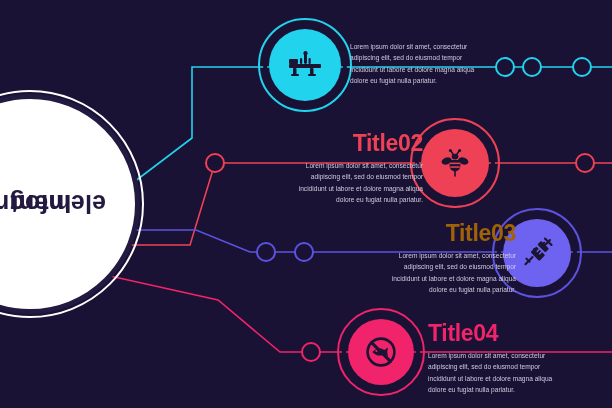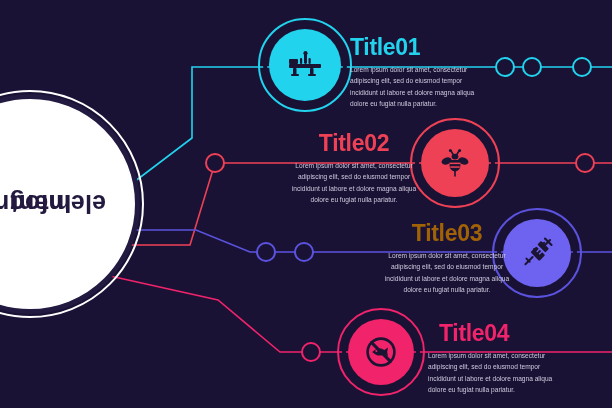--- a/index.html
+++ b/index.html
@@ -22,21 +22,21 @@
   .node{position:absolute;border-radius:50%;z-index:6;box-sizing:border-box;
         display:flex;align-items:center;justify-content:center;}
   .node .disc{position:absolute;border-radius:50%;display:flex;align-items:center;justify-content:center;}
   .node .outring{position:absolute;border-radius:50%;box-sizing:border-box;}
   .node svg{display:block;}
 
   .block{position:absolute;z-index:7;}
   .block h3{margin:0;font-size:23px;font-weight:bold;letter-spacing:-.3px;line-height:1;}
   .block p{margin:5px 0 0 0;font-size:6.6px;line-height:1.72;color:#cfcade;width:138px;}
   .block.right h3, .block.right p{text-align:left;}
-  .block.lefty{text-align:center;}
+  .block.lefty{text-align:right;}
 
   .dot{position:absolute;border-radius:50%;box-sizing:border-box;background:#191234;z-index:5;}
 </style>
 </head>
 <body>
 
 <div id="stage">
 
   <svg id="lines" viewBox="0 0 612 408">
 
@@ -75,21 +75,20 @@
         </g>
       </svg>
     </div>
   </div>
 
   <span class="dot" style="left:495px;top:57px;width:20px;height:20px;border:2px solid #22d3ee;"></span>
   <span class="dot" style="left:522px;top:57px;width:20px;height:20px;border:2px solid #22d3ee;"></span>
   <span class="dot" style="left:572px;top:57px;width:20px;height:20px;border:2px solid #22d3ee;"></span>
 
   <div class="block right" style="left:350px;top:36px;">
-    <h3 style="color:#22d3ee;">Title01</h3>
     <p>Lorem ipsum dolor sit amet, consectetur adipiscing elit, sed do eiusmod tempor incididunt ut labore et dolore magna aliqua dolore eu fugiat nulla pariatur.</p>
   </div>
 
   <span class="dot" style="left:205px;top:153px;width:20px;height:20px;border:2px solid #ef4155;"></span>
   <span class="dot" style="left:575px;top:153px;width:20px;height:20px;border:2px solid #ef4155;"></span>
 
   <div class="node" style="left:410px;top:118px;width:90px;height:90px;">
     <div class="outring" style="left:0;top:0;width:90px;height:90px;border:2px solid #ef4155;"></div>
     <div class="outring" style="left:5px;top:5px;width:80px;height:80px;border:4px solid #191234;"></div>
     <div class="disc" style="left:11px;top:11px;width:68px;height:68px;background:#ef4155;">
@@ -162,17 +161,17 @@
         <g fill="#1b1533">
           <path d="M9 18.6 c3.2 -4.4 9 -5.4 12.4 -2.6 l3.6 -2.6 l-0.8 4.6 l0.8 4.6 l-3.6 -2.6 c-3.4 2.8 -9.2 1.8 -12.4 -2.6 z"></path>
           <circle cx="13.4" cy="17" r="1.1" fill="#f0236b"></circle>
         </g>
         <path d="M8.6 8.6 L27.4 27.4" stroke="#1b1533" stroke-width="3" stroke-linecap="round"></path>
       </svg>
     </div>
   </div>
 
   <div class="block right" style="left:428px;top:322px;">
-    <h3 style="color:#f0236b;margin-left:11px;">Title04</h3>
+    <h3 style="color:#f0236b;">Title04</h3>
     <p>Lorem ipsum dolor sit amet, consectetur adipiscing elit, sed do eiusmod tempor incididunt ut labore et dolore magna aliqua dolore eu fugiat nulla pariatur.</p>
   </div>
 
 </div>
 
 </body></html>

